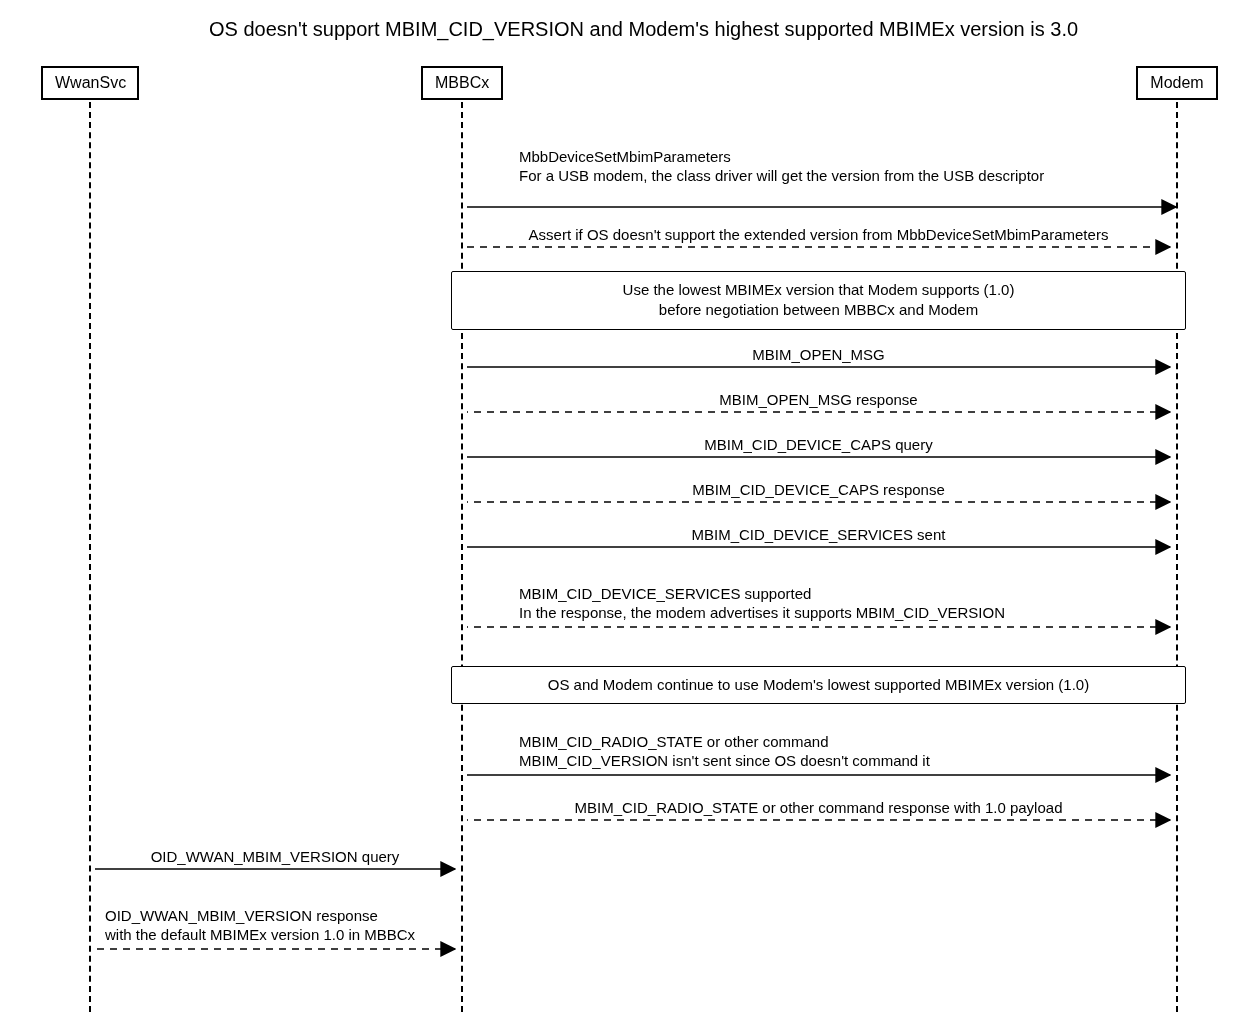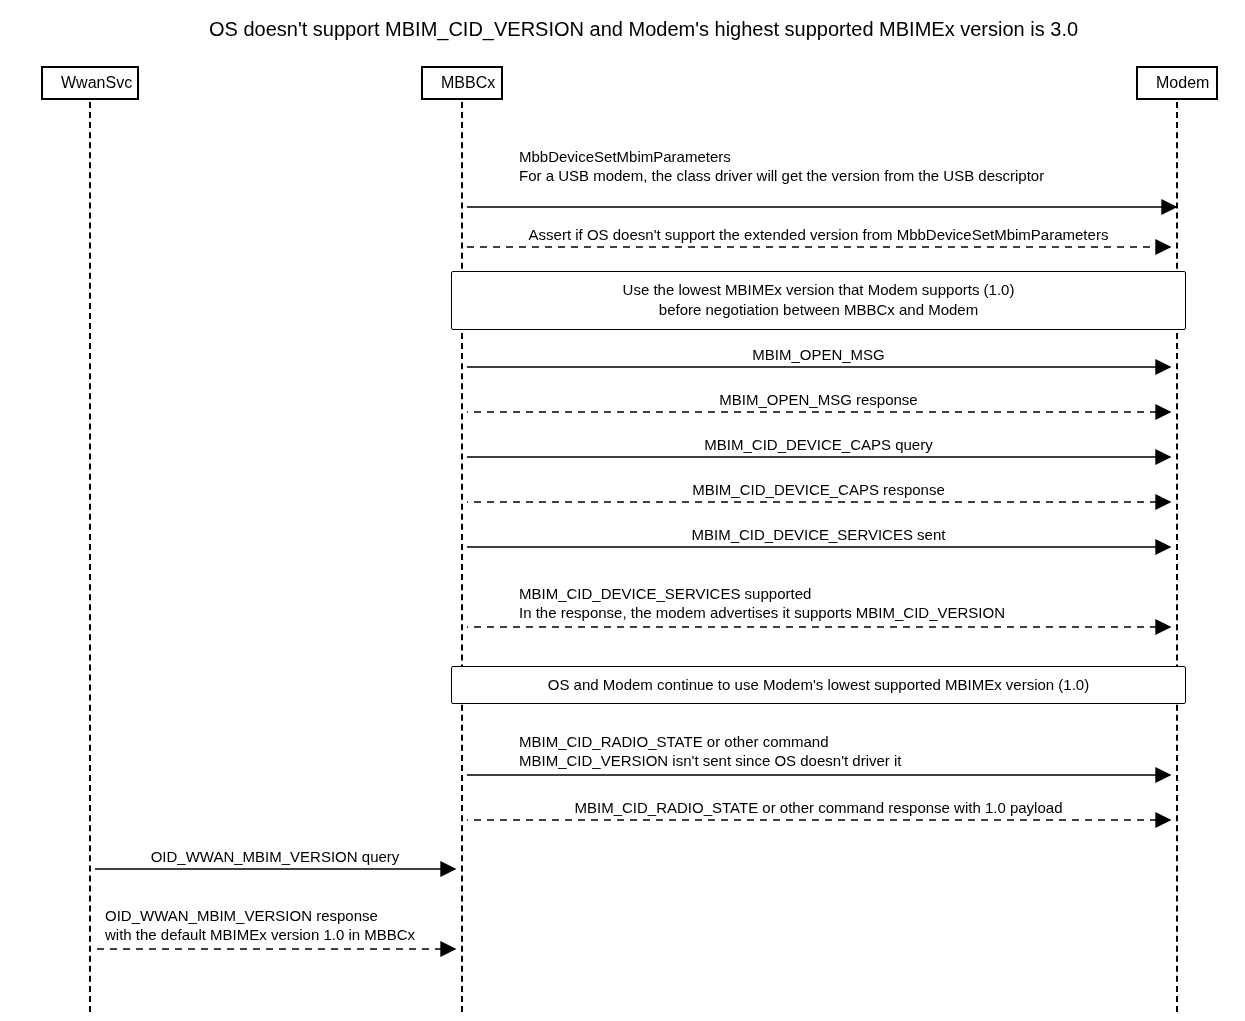--- a/index.html
+++ b/index.html
@@ -21,21 +21,21 @@
     left: 0;
     right: 0;
     text-align: center;
     font-size: 20px;
   }
   .actor-box {
     position: absolute;
     top: 66px;
     border: 2px solid #000;
     background: #fff;
-    padding: 6px 18px;
+    padding: 6px 12px;
     font-size: 16px;
     text-align: center;
     box-sizing: border-box;
   }
   .lifeline {
     position: absolute;
     top: 102px;
     width: 0;
     border-left: 2px dashed #000;
   }
@@ -142,21 +142,21 @@
 
   <div class="msg-label center" style="left:446px; top:526px; width:703px;">MBIM_CID_DEVICE_SERVICES sent</div>
 
   <div class="msg-label left" style="left:498px; top:585px; width:660px;">
     <span class="line">MBIM_CID_DEVICE_SERVICES supported</span>
     <span class="line">In the response, the modem advertises it supports MBIM_CID_VERSION</span>
   </div>
 
   <div class="msg-label left" style="left:498px; top:733px; width:660px;">
     <span class="line">MBIM_CID_RADIO_STATE or other command</span>
-    <span class="line">MBIM_CID_VERSION isn't sent since OS doesn't driver it</span>
+    <span class="line">MBIM_CID_VERSION isn't sent since OS doesn't command it</span>
   </div>
 
   <div class="msg-label center" style="left:446px; top:799px; width:703px;">MBIM_CID_RADIO_STATE or other command response with 1.0 payload</div>
 
   <div class="msg-label center" style="left:74px; top:848px; width:360px;">OID_WWAN_MBIM_VERSION query</div>
 
   <div class="msg-label left" style="left:84px; top:907px; width:360px;">
     <span class="line">OID_WWAN_MBIM_VERSION response</span>
     <span class="line">with the default MBIMEx version 1.0 in MBBCx</span>
   </div>

